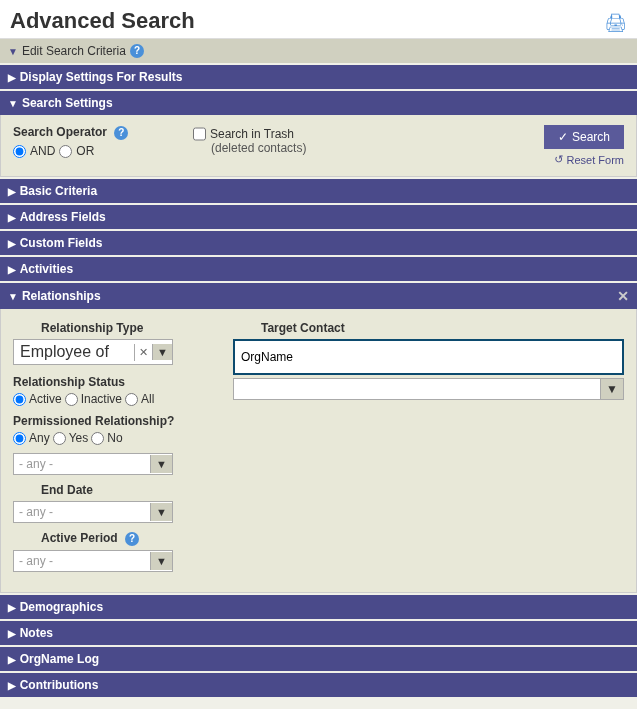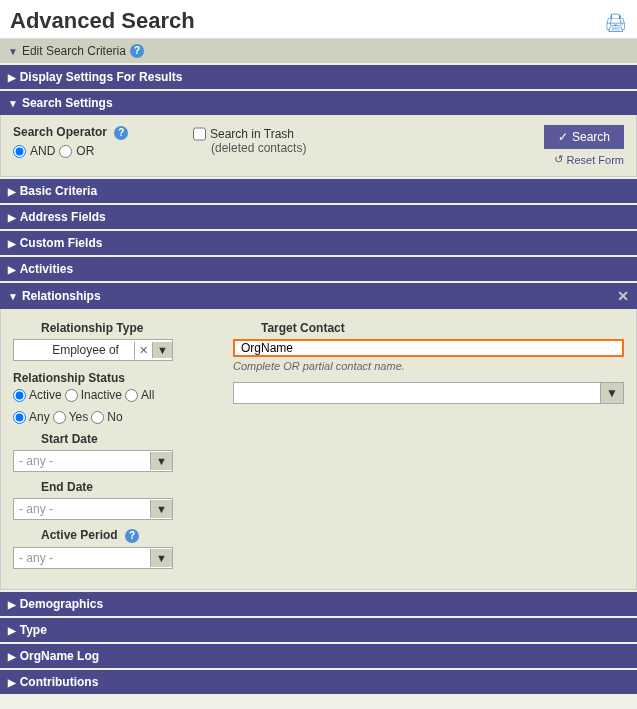--- a/index.html
+++ b/index.html
@@ -162,42 +162,41 @@
     .rel-type-select-wrapper {
       display: flex;
       align-items: center;
       border: 1px solid #aaa;
       background: #fff;
       width: 160px;
       margin-bottom: 10px;
     }
     .rel-type-value {
       flex: 1;
-      padding: 3px 15px;
-      font-size: 12px;
-      text-align: right;
+      padding: 3px 6px;
+      font-size: 16px;
     }
     .rel-type-clear {
       padding: 2px 4px;
       color: #666;
       cursor: pointer;
       border-left: 1px solid #aaa;
       font-size: 11px;
     }
     .rel-type-dropdown {
       padding: 2px 4px;
       background: #d0d0c0;
       border-left: 1px solid #aaa;
       cursor: pointer;
       font-size: 11px;
     }
     .target-contact-input {
       width: 100%;
-      border: 2px solid #f97316;
-      padding: 0 6px;
+      border: 2px solid #0c4a6e;
+      padding: 9px 6px;
       font-size: 12px;
       outline: none;
       margin-bottom: 3px;
     }
     .hint-text {
       font-style: italic;
       color: #666;
       font-size: 11px;
       margin-bottom: 10px;
     }
@@ -389,30 +388,30 @@
         <div class="rel-status-label">Relationship Status</div>
         <div class="radio-inline">
           <input type="radio" name="relstatus" checked="" style="">
           <label>Active</label>
           <input type="radio" name="relstatus" style="">
           <label>Inactive</label>
           <input type="radio" name="relstatus" style="">
           <label>All</label>
         </div>
 
+        <div class="permissioned-label">Permissioned Relationship?</div>
         <div class="radio-inline">
           <input type="radio" name="permissioned" checked="" style="">
           <label>Any</label>
           <input type="radio" name="permissioned" style="">
           <label>Yes</label>
           <input type="radio" name="permissioned" style="">
           <label>No</label>
         </div>
 
-        <div class="field-label">Start Date</div>
         <div class="date-field-wrapper">
           <span class="date-field-value">- any -</span>
           <span class="date-field-dropdown">▼</span>
         </div>
 
         <div class="field-label">End Date</div>
         <div class="date-field-wrapper">
           <span class="date-field-value">- any -</span>
           <span class="date-field-dropdown">▼</span>
         </div>
@@ -423,21 +422,20 @@
         </div>
         <div class="date-field-wrapper">
           <span class="date-field-value">- any -</span>
           <span class="date-field-dropdown">▼</span>
         </div>
       </div>
 
       <div class="rel-right">
         <div class="field-label">Target Contact</div>
         <input type="text" class="target-contact-input" value="OrgName" style="">
-        <div class="hint-text">Complete OR partial contact name.</div>
 
         <div class="target-group-select">
           <span class="target-group-value">&nbsp;</span>
           <span class="target-group-dropdown">▼</span>
         </div>
       </div>
     </div>
   </div>
 </div>
 
@@ -447,21 +445,21 @@
       <span class="arrow">▶</span>
       <span>Demographics</span>
     </div>
   </div>
 </div>
 
 <div class="collapsed-section section-mb">
   <div class="section-header">
     <div style="display:flex;align-items:center;">
       <span class="arrow">▶</span>
-      <span>Type</span>
+      <span>Notes</span>
     </div>
   </div>
 </div>
 
 <div class="collapsed-section section-mb">
   <div class="section-header">
     <div style="display:flex;align-items:center;">
       <span class="arrow">▶</span>
       <span>OrgName Log</span>
     </div>

